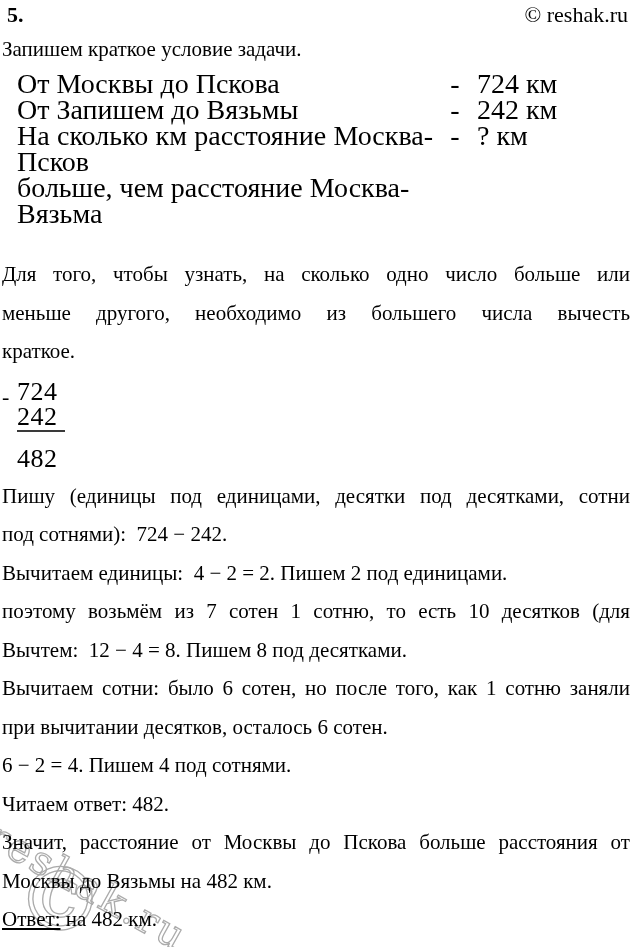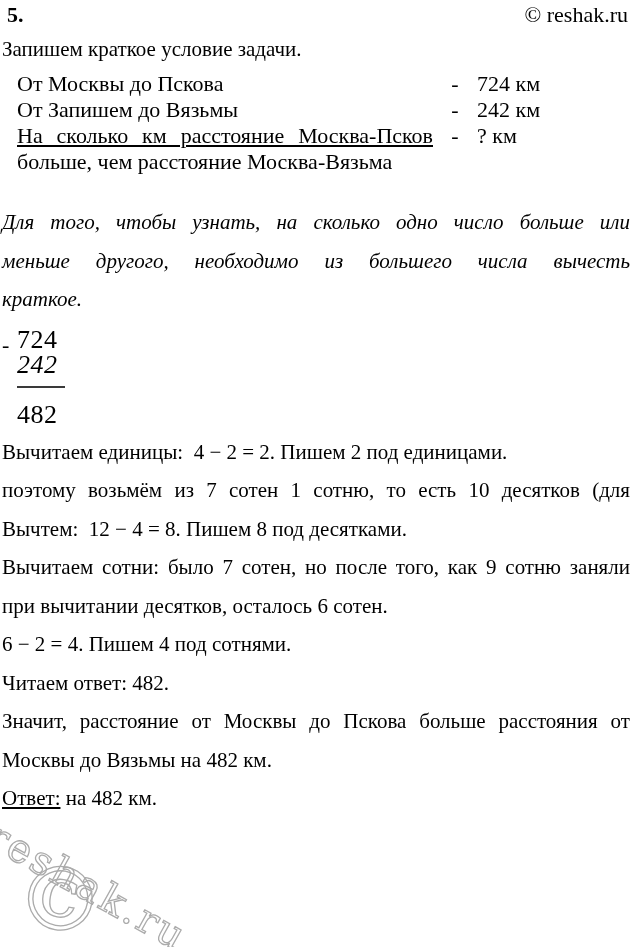--- a/index.html
+++ b/index.html
@@ -20,45 +20,45 @@
     display: flex;
     justify-content: space-between;
     align-items: baseline;
     line-height: 26px;
   }
   .problem-number { font-size: 22px; font-weight: bold; padding-left: 5px; }
   .site-credit { font-size: 22px; padding-right: 2px; }
 
   .intro { margin: 8px 0 0 0; font-size: 21px; line-height: 27px; }
 
-  .cond { margin: 8px 0 0 15px; font-size: 22px; line-height: 26px; }
+  .cond { margin: 8px 0 0 15px; font-size: 28px; line-height: 26px; }
   .cond-row { display: grid; grid-template-columns: 416px 44px 1fr; }
   .cond-dash { text-align: center; }
-  .cond-just { text-align: justify; text-align-last: justify; text-decoration: underline; }
+  .cond-just { text-align: justify; text-align-last: justify; }
 
   .para { font-size: 21px; line-height: 38.5px; }
   .jline { text-align: justify; text-align-last: justify; white-space: nowrap; }
   .jlast { text-align-last: left; }
-  .mt-exp { margin-top: 28px; font-style: italic; }
+  .mt-exp { margin-top: 28px; }
 
   .sub {
     display: flex;
     margin: 8px 0 6px 0;
     font-size: 26px;
     line-height: 25px;
   }
   .minus {
     width: 15px;
     font-size: 22px;
     padding-top: 5px;
     line-height: 25px;
   }
   .numcol { }
   .srow { padding: 0 7px 0 0; letter-spacing: 0.5px; }
-  .underl { border-bottom: 2px solid #3a3a3a; padding-bottom: 9px; font-style: italic; }
+  .underl { border-bottom: 2px solid #3a3a3a; padding-bottom: 1px; }
   .srow.diff { padding-top: 14px; }
 
   .answer { margin: 0; font-size: 21px; line-height: 38.5px; }
   .answer-label { text-decoration: underline; }
 
   .wm {
     position: absolute;
     left: 0; top: 0; width: 633px; height: 947px;
     z-index: 0;
     pointer-events: none;
@@ -132,30 +132,34 @@
   <div class="sub">
     <div class="minus">-</div>
     <div class="numcol">
       <div class="srow">724</div>
       <div class="srow underl">242</div>
       <div class="srow diff">482</div>
     </div>
   </div>
 
   <div class="para">
+      <div class="jline">Пишу (единицы под единицами, десятки под десятками, сотни</div>
+      <div class="jline jlast">под сотнями):&nbsp; 724 − 242.</div>
+    </div>
+  <div class="para">
       <div class="jline jlast">Вычитаем единицы:&nbsp; 4 − 2 = 2. Пишем 2 под единицами.</div>
     </div>
   <div class="para">
       <div class="jline">поэтому возьмём из 7 сотен 1 сотню, то есть 10 десятков (для</div>
     </div>
   <div class="para">
       <div class="jline jlast">Вычтем:&nbsp; 12 − 4 = 8. Пишем 8 под десятками.</div>
     </div>
   <div class="para">
-      <div class="jline">Вычитаем сотни: было 7 сотен, но после того, как 9 сотню заняли</div>
+      <div class="jline">Вычитаем сотни: было 6 сотен, но после того, как 1 сотню заняли</div>
       <div class="jline jlast">при вычитании десятков, осталось 6 сотен.</div>
     </div>
   <div class="para">
       <div class="jline jlast">6 − 2 = 4. Пишем 4 под сотнями.</div>
     </div>
   <div class="para">
       <div class="jline jlast">Читаем ответ: 482.</div>
     </div>
 
   <div class="para">

